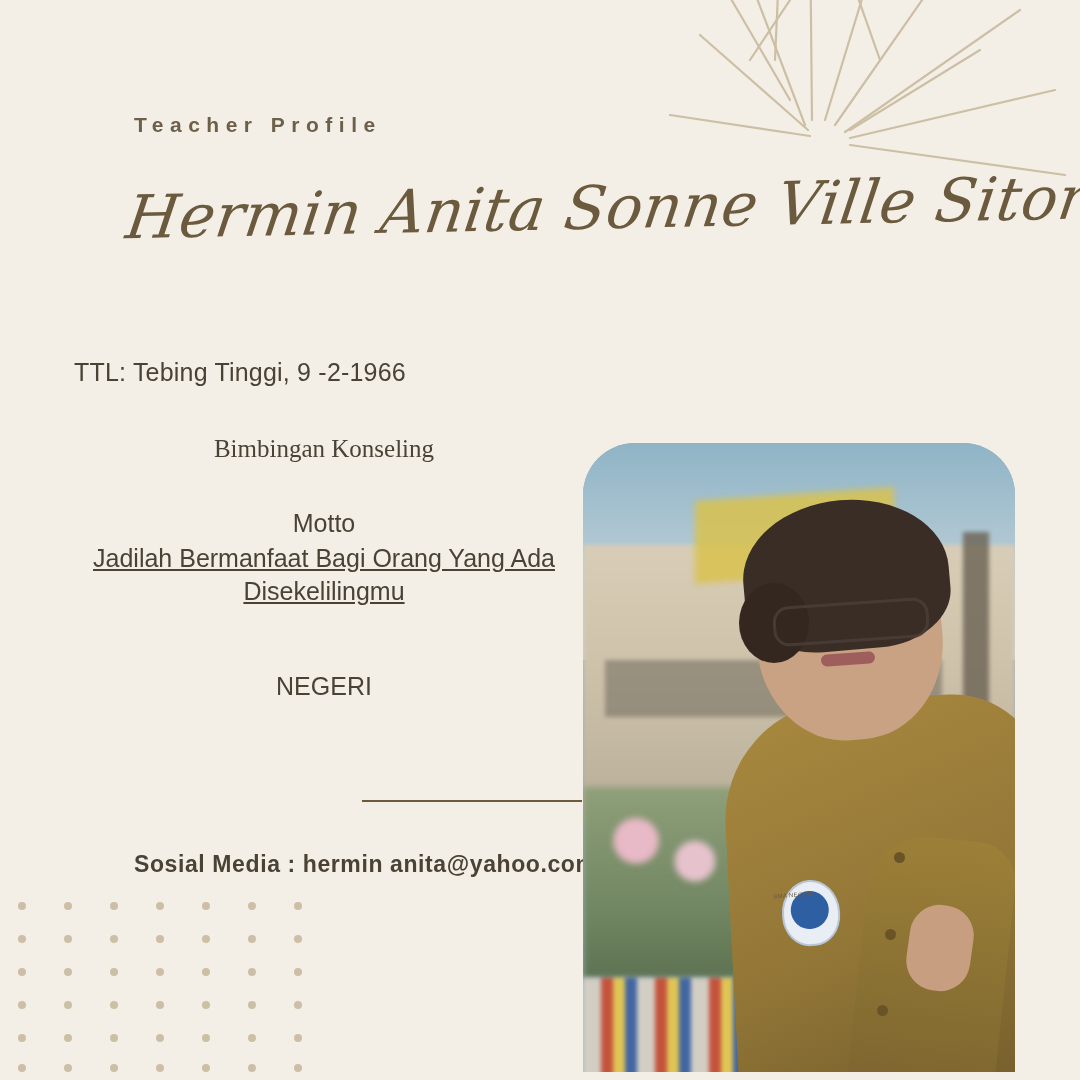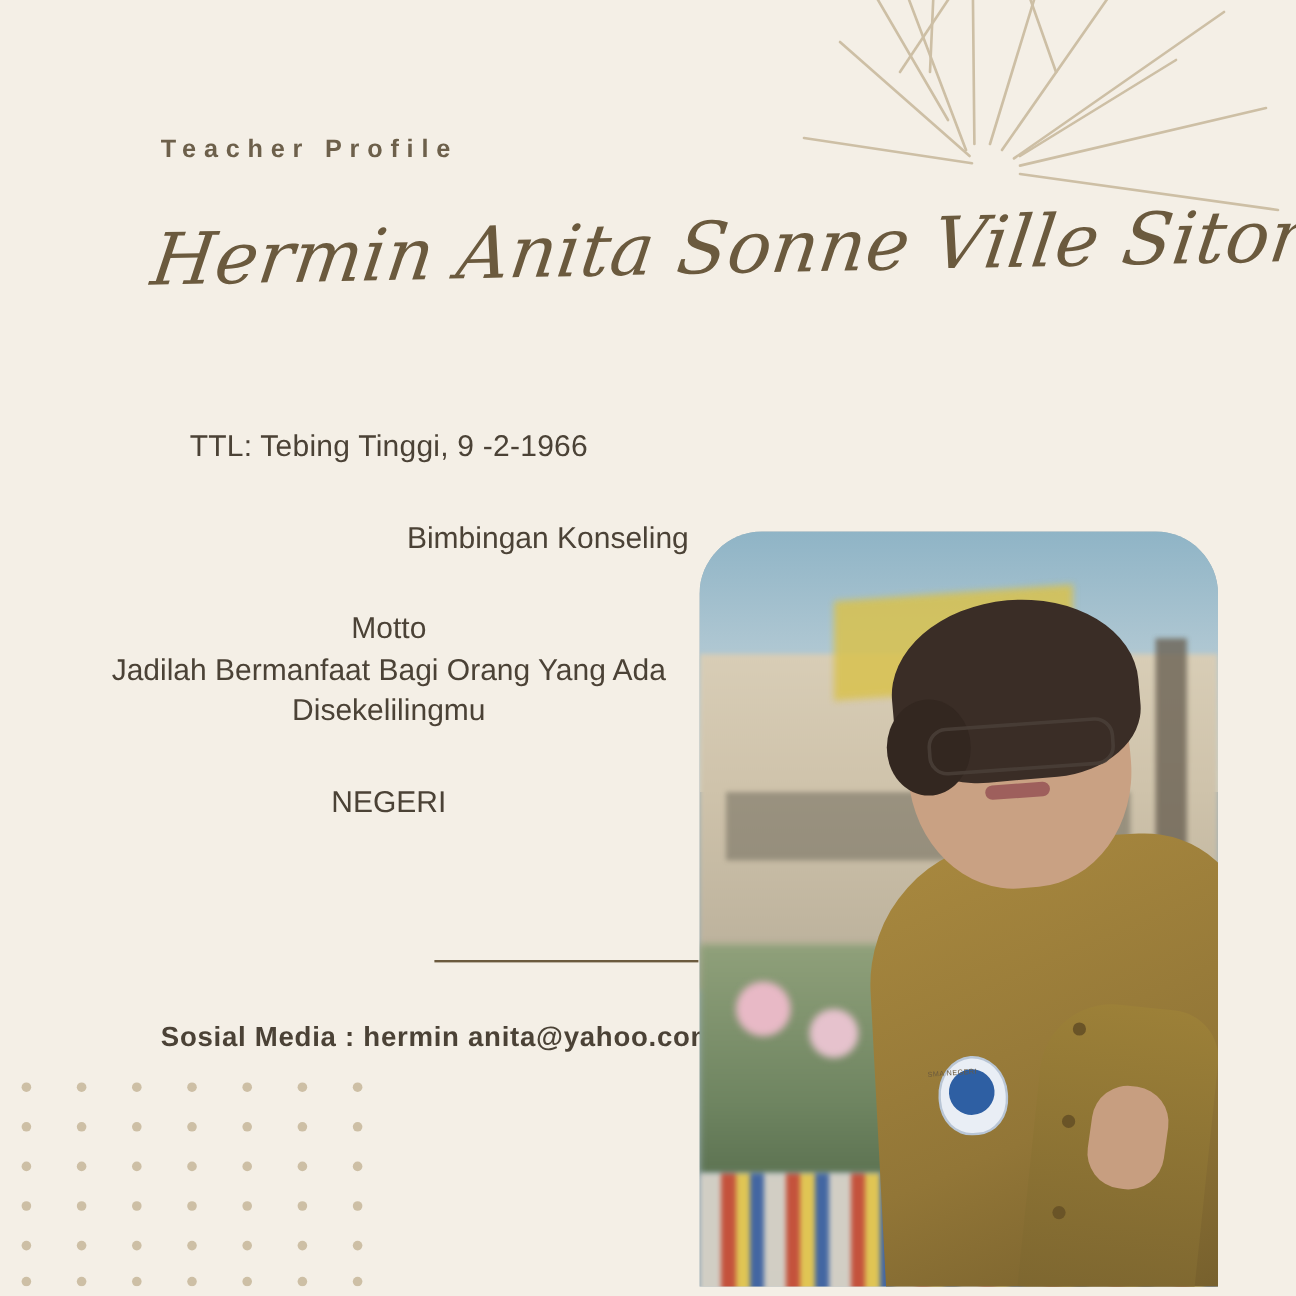--- a/index.html
+++ b/index.html
@@ -70,43 +70,45 @@
   
   .info {
     position: absolute;
     left: 74px;
     top: 358px;
     width: 500px;
     color: #4b4236;
   }
   .info .ttl {
     font-size: 25px;
-    text-align: center;
+    text-align: left;
     margin: 0 0 48px 0;
     letter-spacing: 0.2px;
   }
   .info .subject {
     font-size: 25px;
-    text-align: right;
+    text-align: center;
     margin: 0 0 46px 0;
+    font-family: Liberation Serif, serif;
   }
   .info .motto-label,
   .info .pesan-label {
     font-size: 25px;
     text-align: center;
     margin: 0 0 4px 0;
   }
   .info .motto-text,
   .info .pesan-text {
     font-size: 25px;
     text-align: center;
     line-height: 1.32;
     margin: 0;
-  }
-  .info .motto-block { margin-bottom: 46px; }
+    text-decoration: underline;
+  }
+  .info .motto-block { margin-bottom: 64px; }
 
   
   .divider {
     position: absolute;
     left: 362px;
     top: 800px;
     width: 220px;
     height: 2px;
     background: #6b5a3e;
   }

